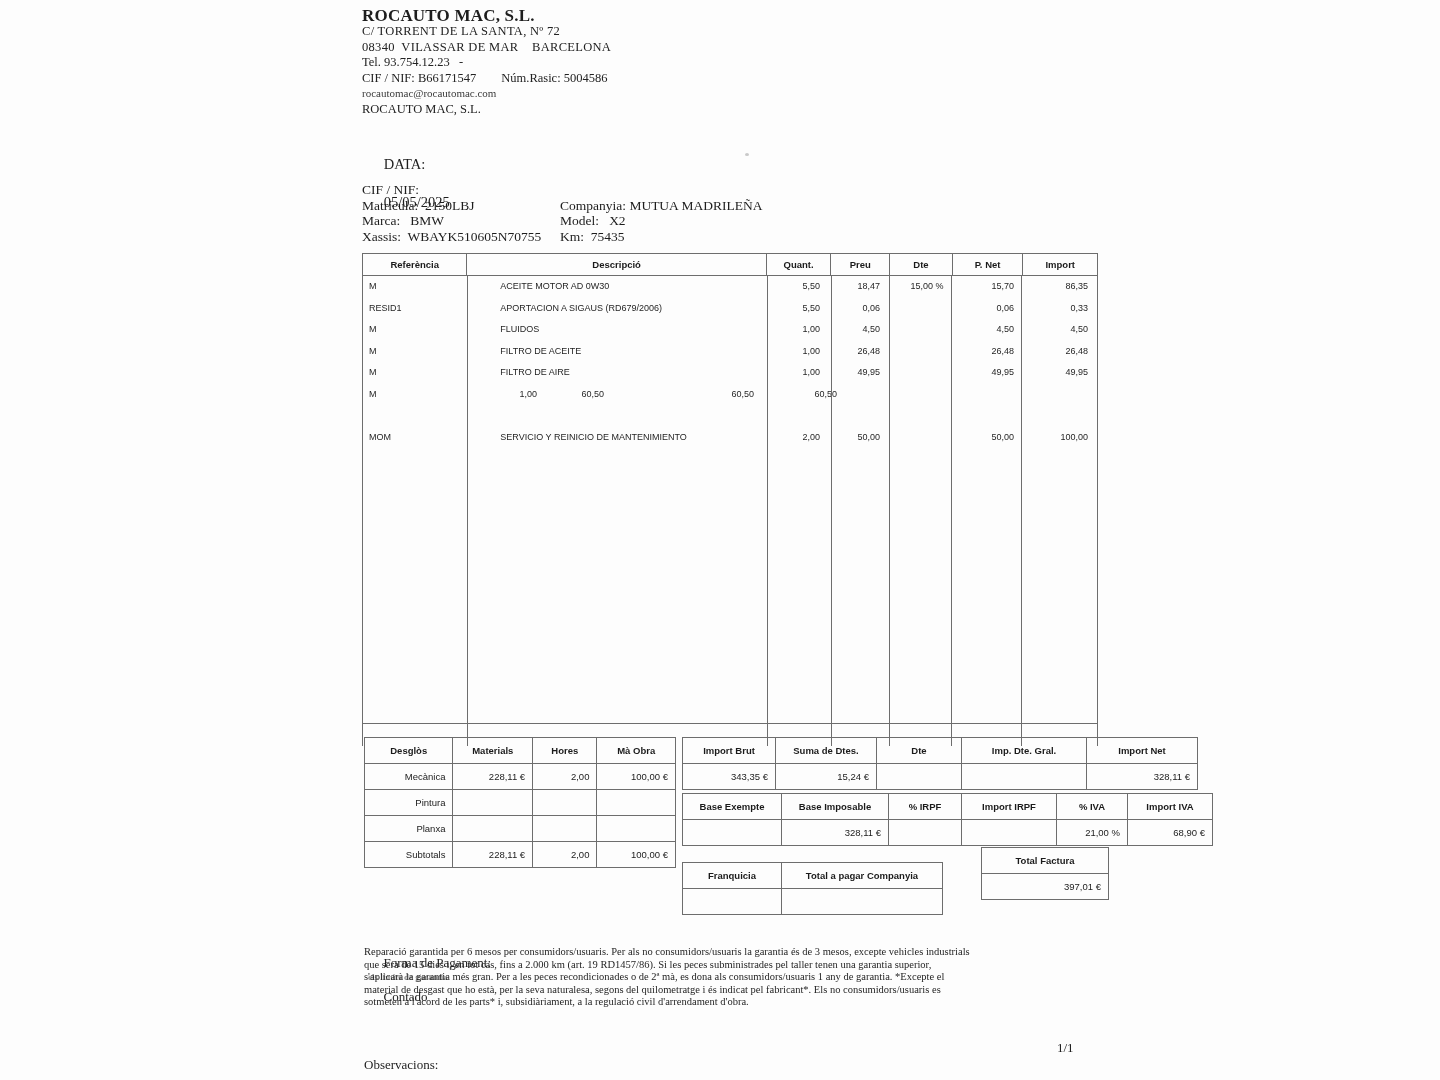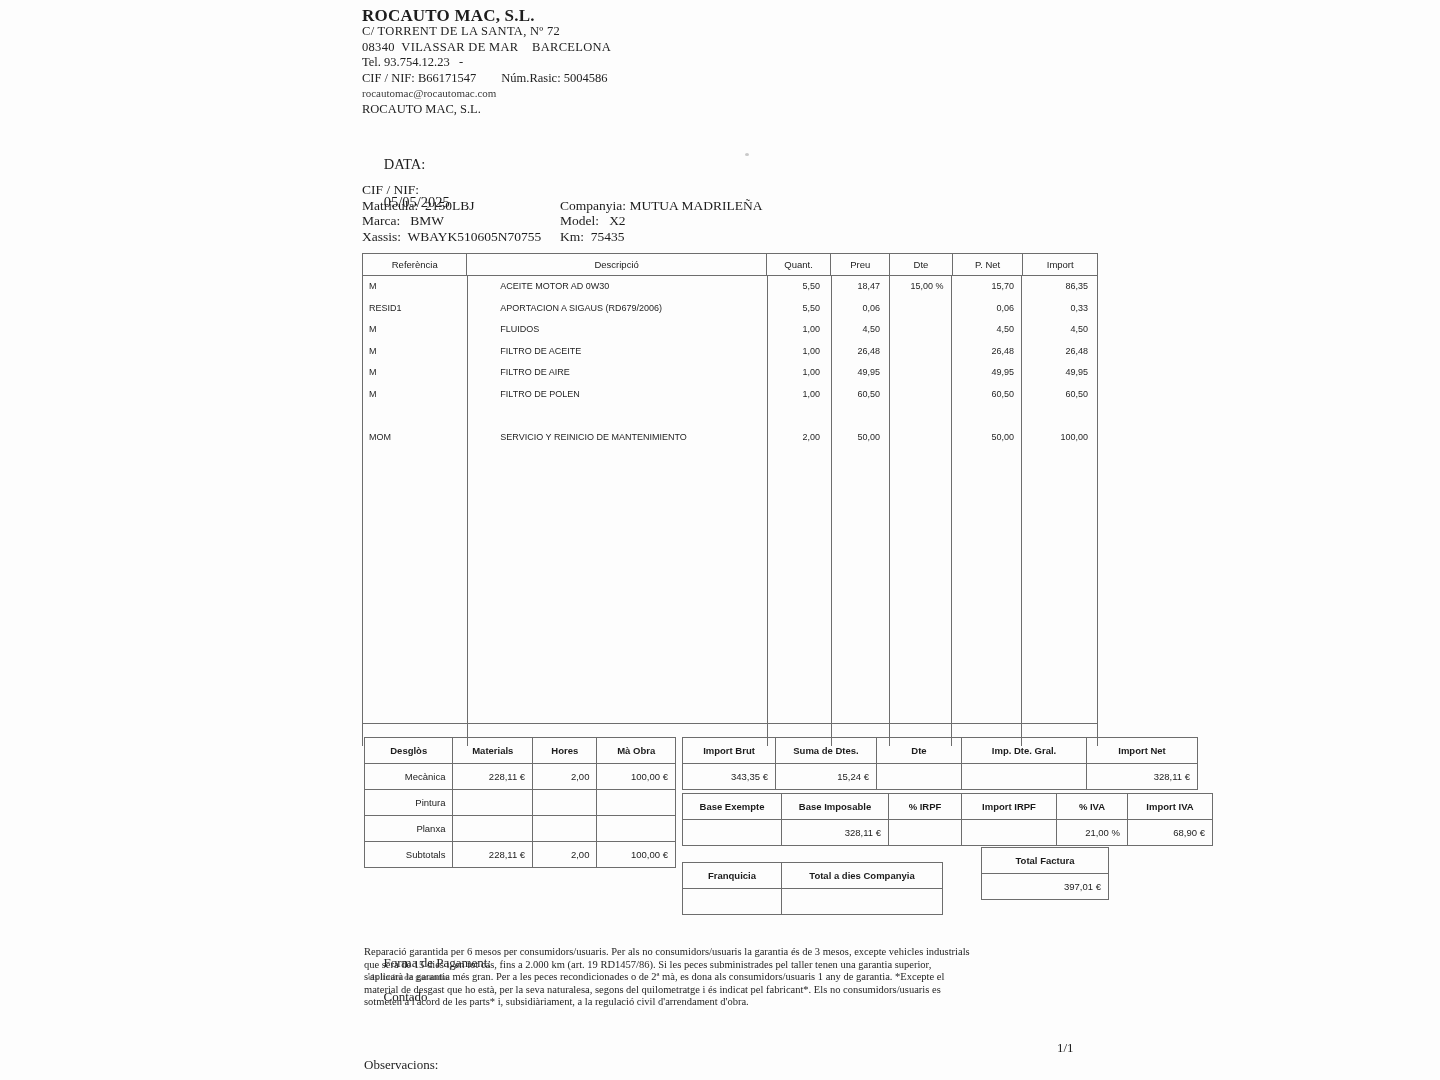--- a/index.html
+++ b/index.html
@@ -91,20 +91,21 @@
     left: 362px;
     top: 253px;
     width: 734px;
     border: 1px solid #6d6d6d;
     border-bottom: none;
   }
   .items-head {
     display: flex;
     border-bottom: 1px solid #6d6d6d;
     height: 21px;
+    font-weight: bold;
   }
   .items-head div {
     font-size: 9.5px;
     text-align: center;
     line-height: 21px;
     border-right: 1px solid #6d6d6d;
     color: #1b1b1b;
     font-family: "Liberation Sans", sans-serif;
     overflow: hidden;
     white-space: nowrap;
@@ -355,21 +356,20 @@
         <div class="c-ref">M</div>
         <div class="c-desc">FILTRO DE AIRE</div>
         <div class="c-qty">1,00</div>
         <div class="c-preu">49,95</div>
         <div class="c-dte"></div>
         <div class="c-pnet">49,95</div>
         <div class="c-imp">49,95</div>
       </div>
       <div class="item-row">
         <div class="c-ref">M</div>
-        <div class="c-desc">FILTRO DE POLEN</div>
         <div class="c-qty">1,00</div>
         <div class="c-preu">60,50</div>
         <div class="c-dte"></div>
         <div class="c-pnet">60,50</div>
         <div class="c-imp">60,50</div>
       </div>
       <div class="item-row gap">
         <div class="c-ref"></div>
         <div class="c-desc"></div>
         <div class="c-qty"></div>
@@ -463,21 +463,21 @@
       <td class="num">21,00 %</td>
       <td class="num">68,90 €</td>
     </tr>
   </tbody>
     </table>
 
   <table class="grid tot-block3">
     <tbody>
         <tr>
       <th style="width:84px">Franquicia</th>
-      <th style="width:146px">Total a dies Companyia</th>
+      <th style="width:146px">Total a pagar Companyia</th>
     </tr>
     <tr>
       <td class="num"></td>
       <td class="num"></td>
     </tr>
   </tbody>
     </table>
 
   <table class="grid tot-factura">
     <tbody>

